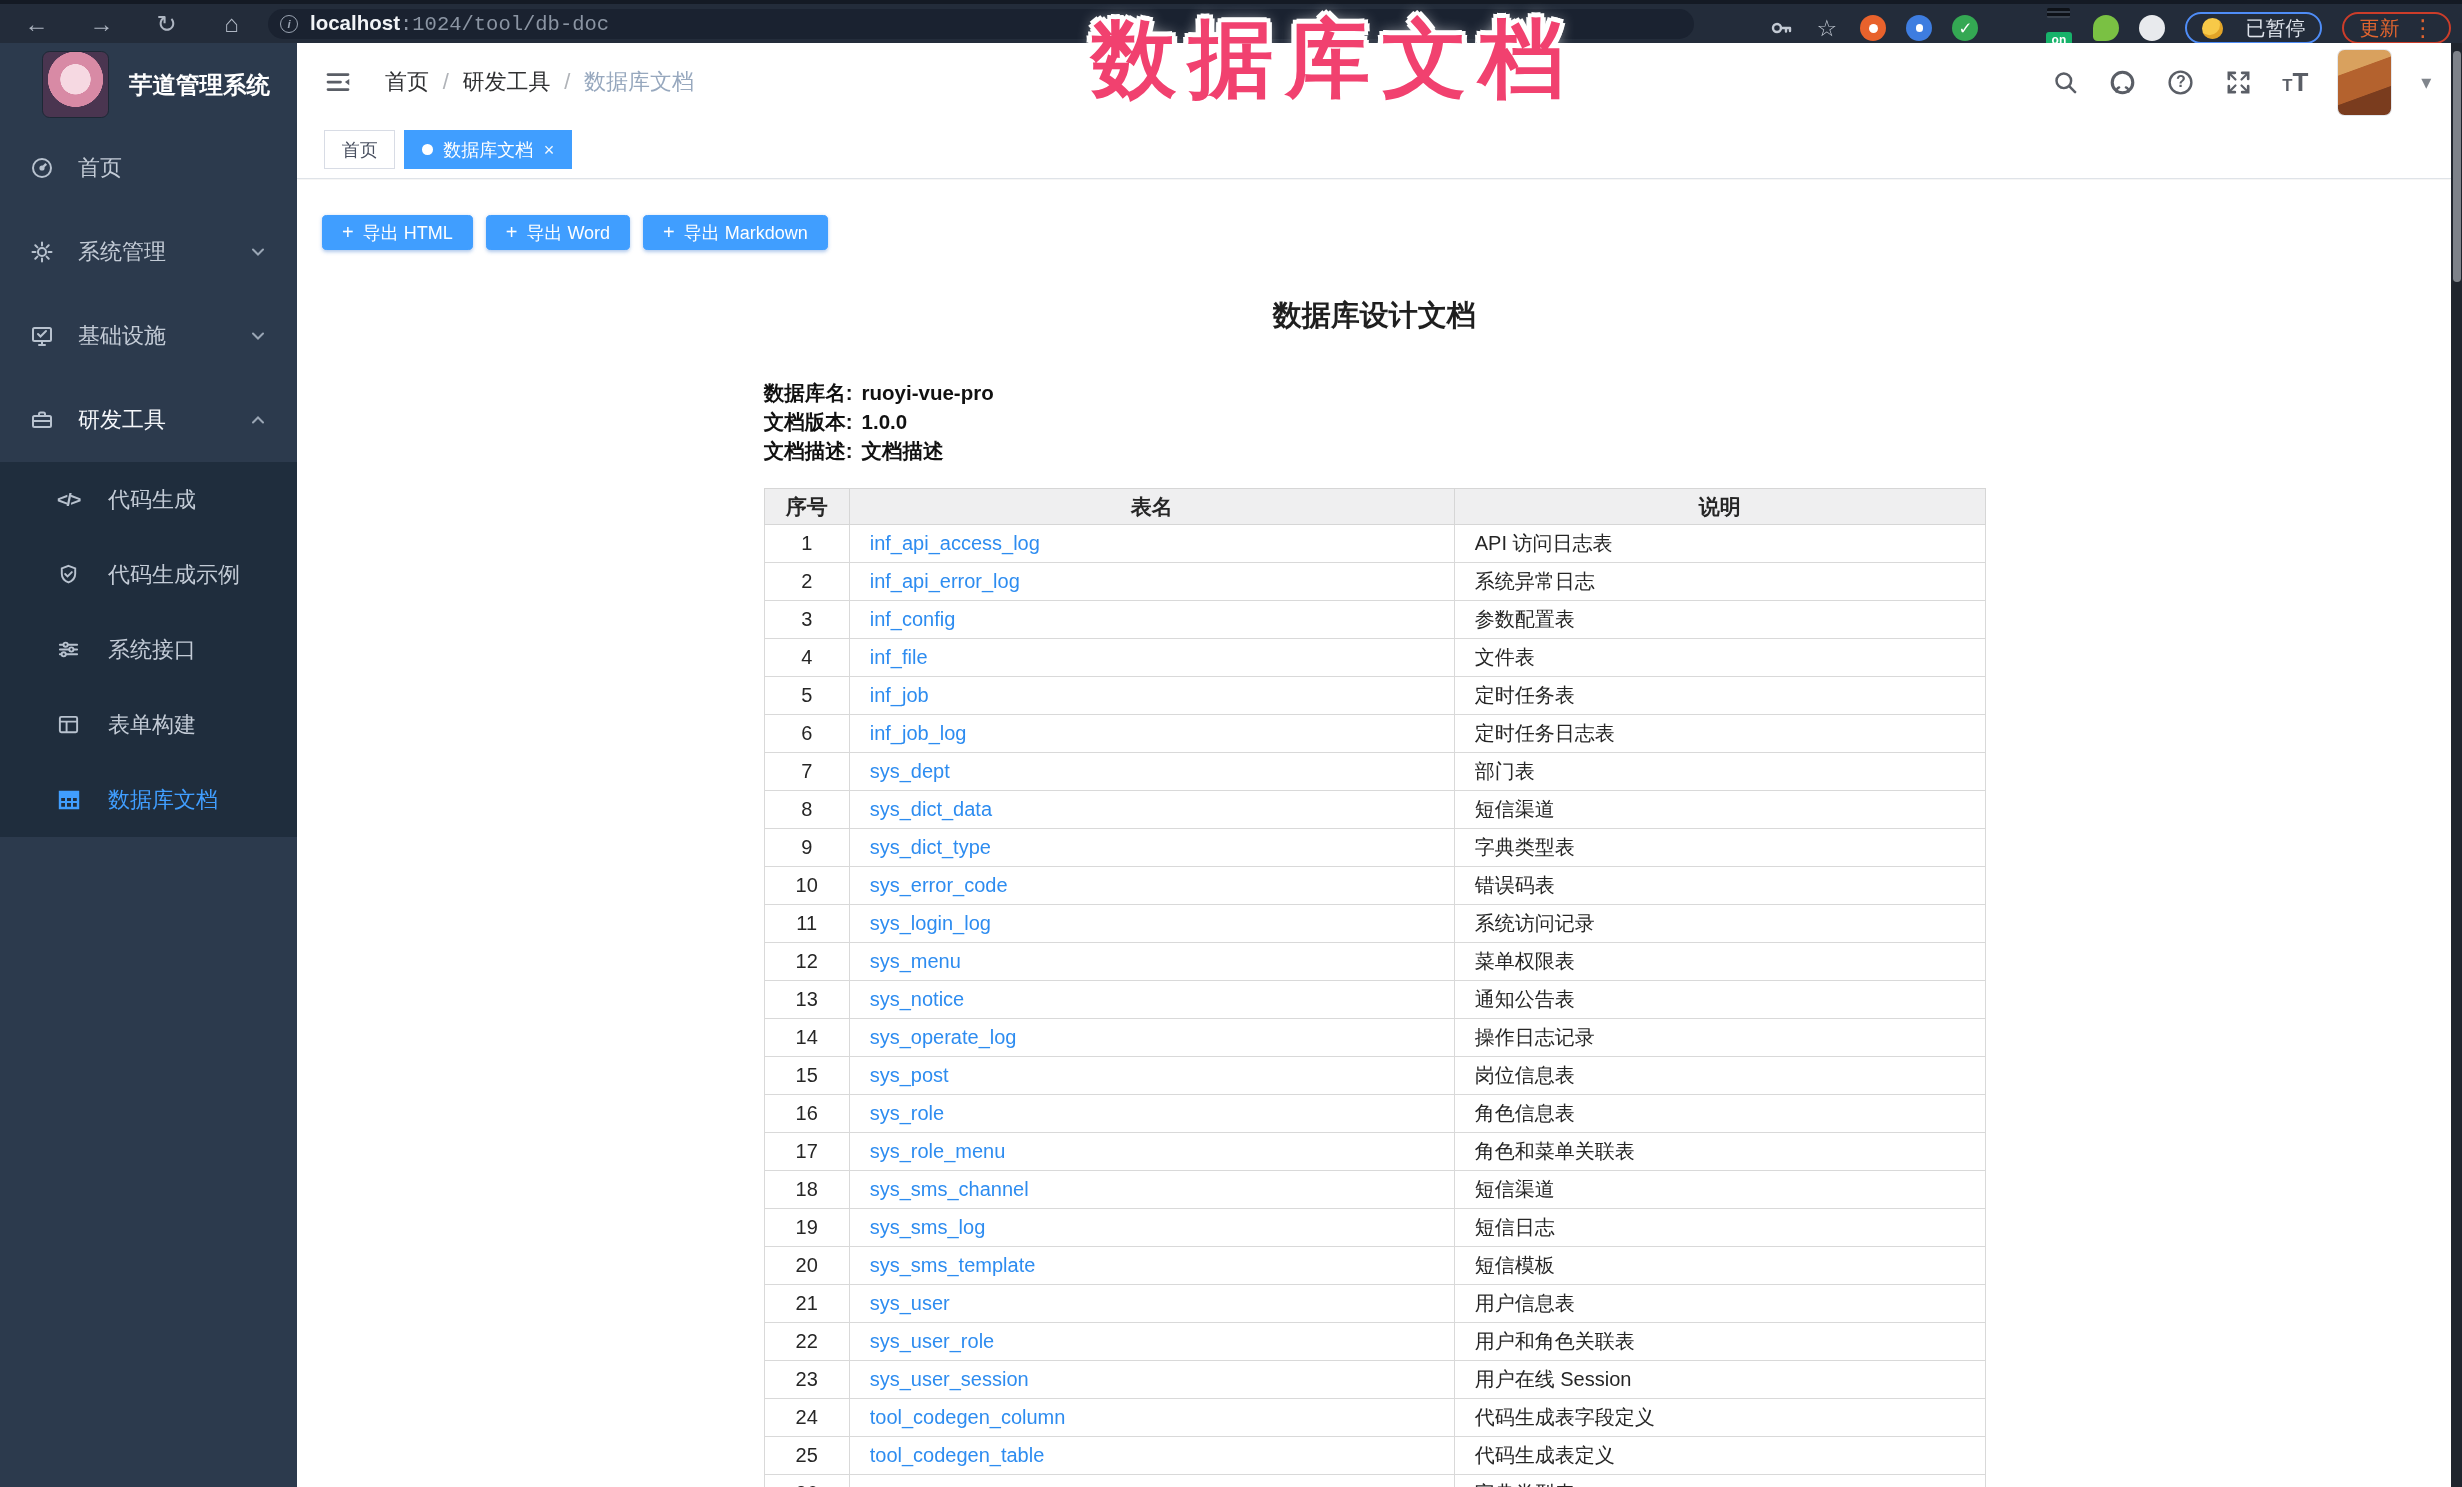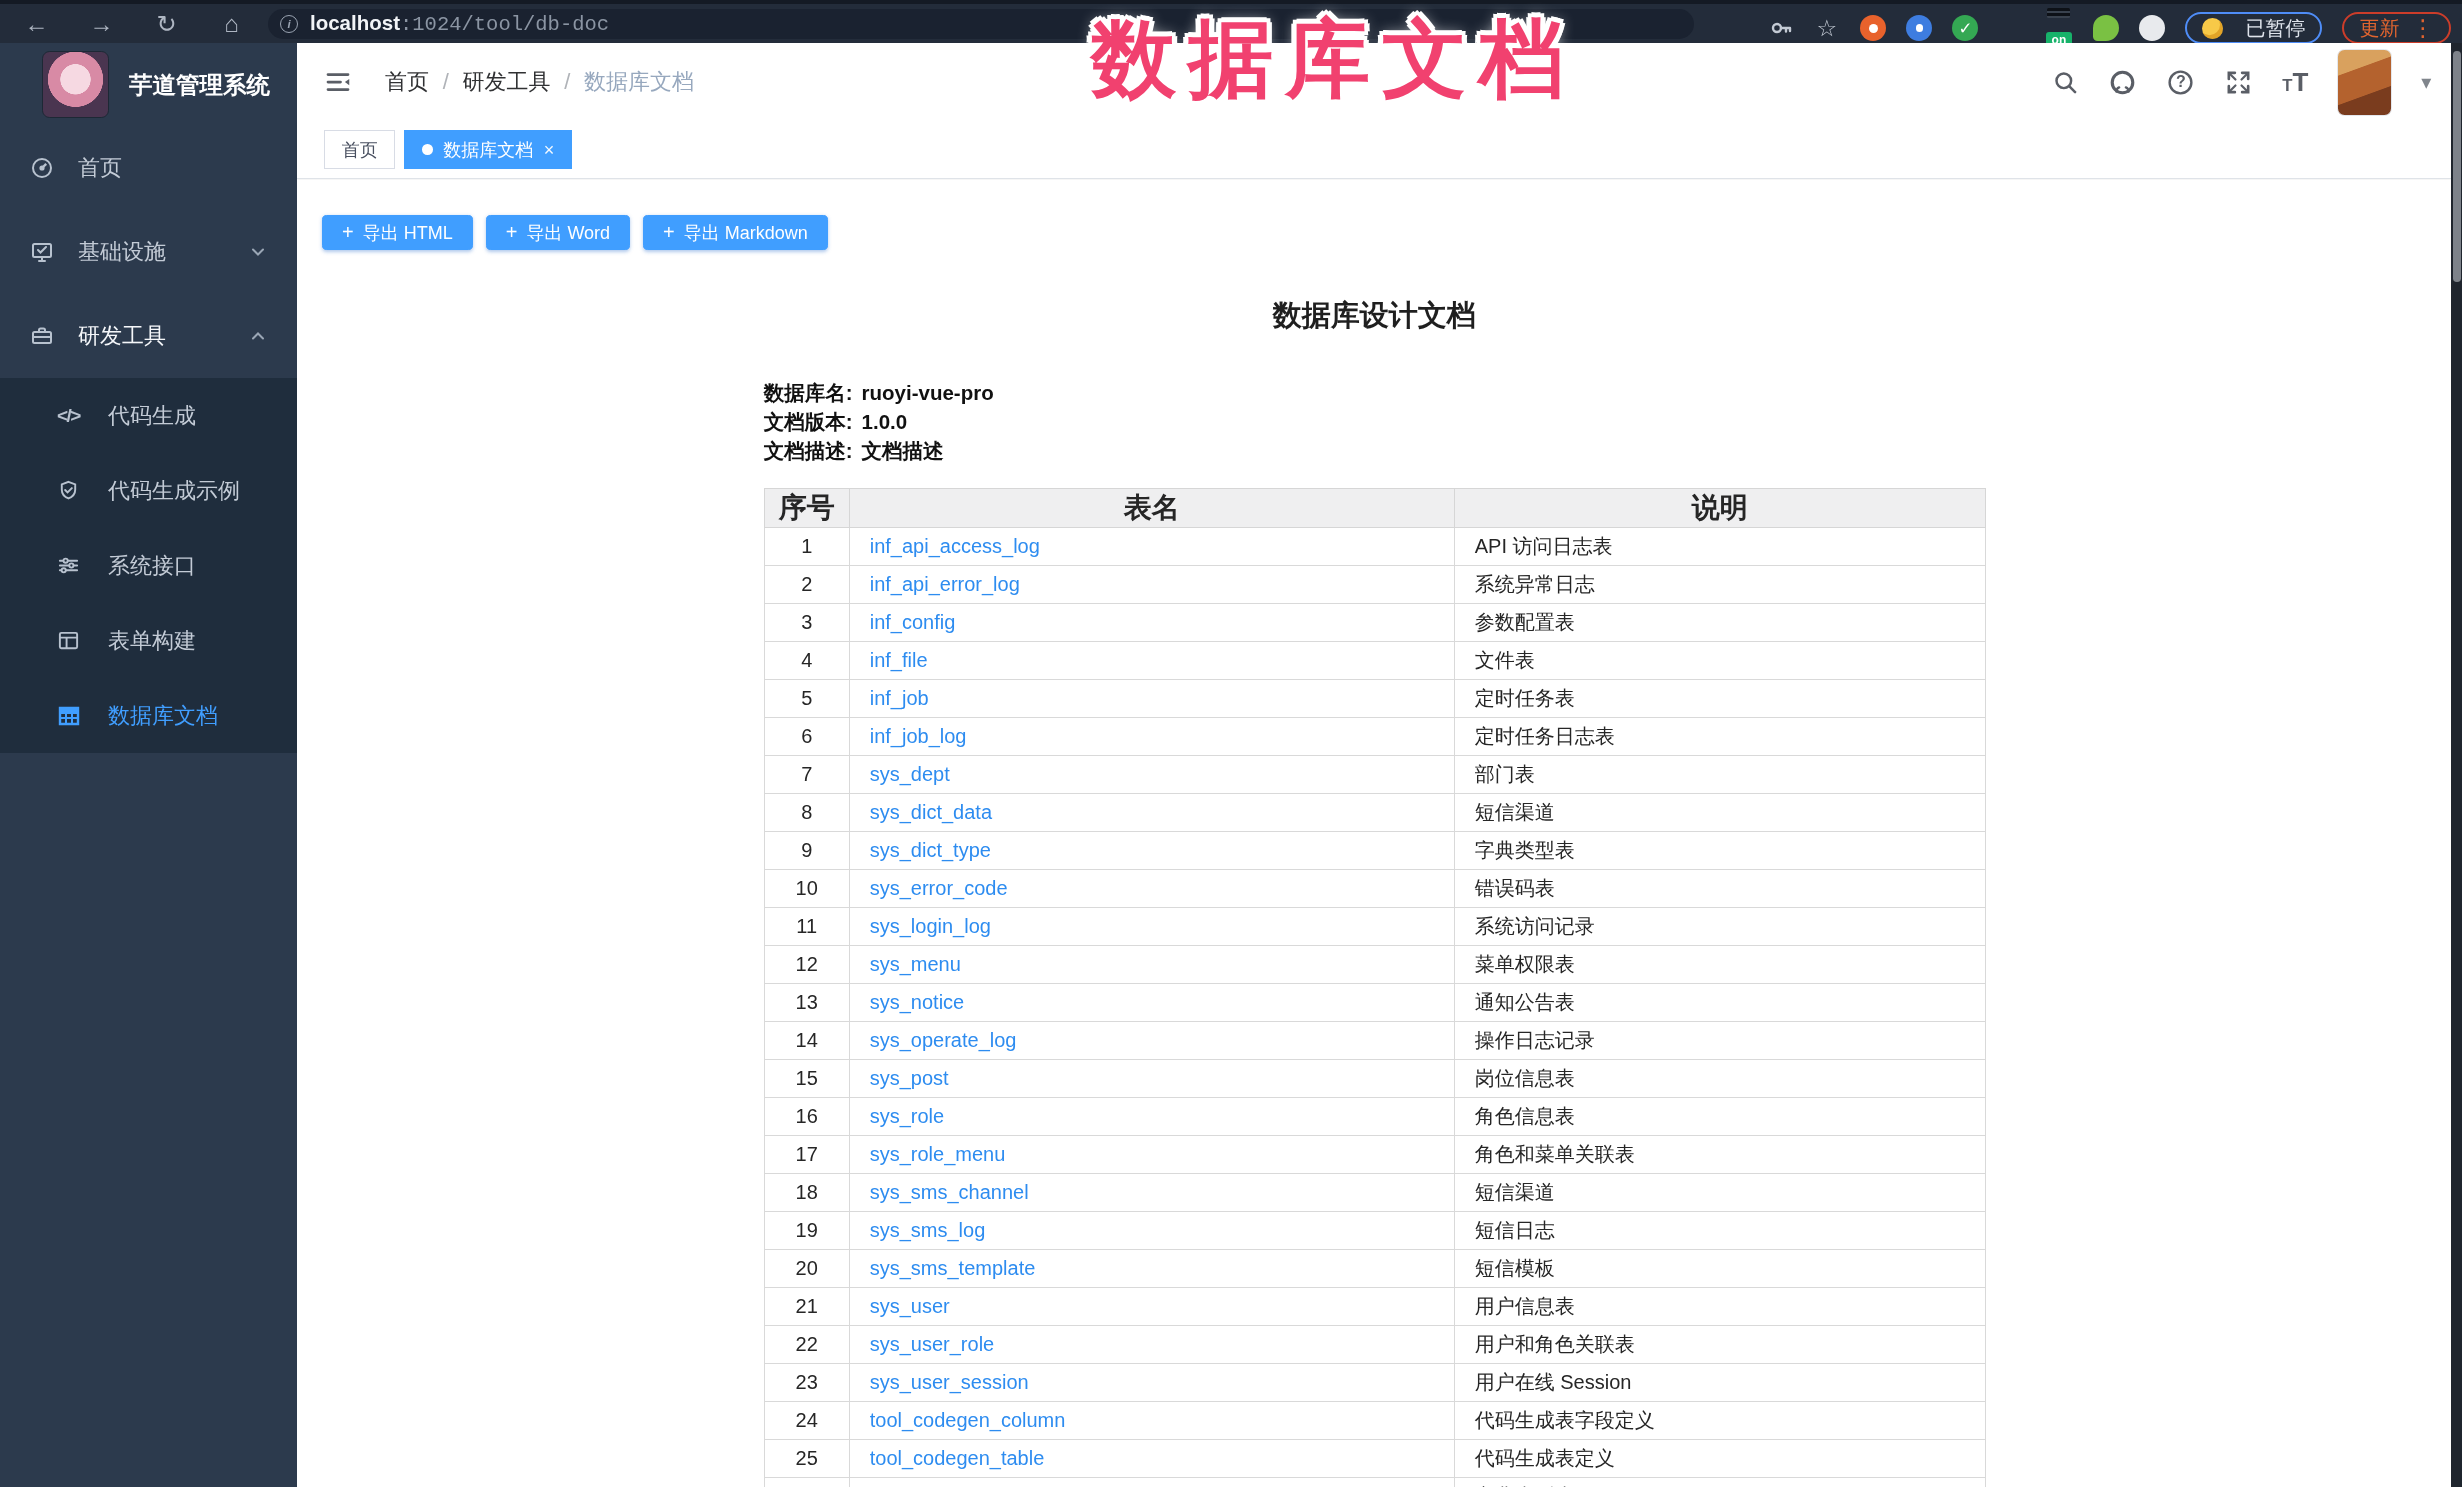--- a/index.html
+++ b/index.html
@@ -93,21 +93,21 @@
     box-shadow:0 1.5px 3.8px rgba(30,100,200,.35); }
   .btn .plus { font-size:20px; }
 
   .doc { width:1221px; margin:46px auto 0; }
   .doc-title { text-align:center; font-size:29px; font-weight:bold; color:#1f1f1f; }
   .meta { margin-top:42px; }
   .meta-line { font-size:20.5px; font-weight:bold; color:#111; line-height:29px; }
   .meta-line .meta-label { margin-right:9px; }
   table.dbtable { margin-top:23px; width:1221px; border-collapse:collapse; table-layout:fixed; }
   .dbtable th { background:#efeff0; border:0.8px solid #d6d6d6; height:36px;
-    font-size:28px; font-weight:bold; color:#262626; }
+    font-size:21px; font-weight:bold; color:#262626; }
   .dbtable td { border:0.8px solid #d9d9d9; height:38px; font-size:20px; color:#262626; }
   .dbtable col.c-no { width:85px; } .dbtable col.c-name { width:605px; } .dbtable col.c-desc { width:531px; }
   .dbtable td.no { text-align:center; }
   .dbtable td.name { padding-left:20px; }
   .dbtable td.name a { color:#2d8cf0; text-decoration:none; cursor:pointer; }
   .dbtable td.desc { padding-left:20px; }
 
   
   .pscroll { position:absolute; top:43px; right:0; width:10.6px; bottom:0; background:#1f252e; }
   .pscroll .thumb { position:absolute; top:7.6px; left:1.5px; width:7.6px; height:231px; background:#7d828a; border-radius:3.8px; }
@@ -184,20 +184,34 @@
     <span class="micon">
       <svg width="24" height="24" viewBox="0 0 24 24" fill="none" stroke="currentColor" stroke-width="2">
         <circle cx="12" cy="12" r="9"></circle>
           <path d="M12 12l4.2-4.2" stroke-width="2.4"></path>
           <circle cx="12" cy="12" r="1.6" fill="currentColor"></circle>
       </svg>
     </span>
     <span>首页</span>
   </div>
 
+  <div class="menu-item">
+    <span class="micon">
+      <svg width="24" height="24" viewBox="0 0 24 24" fill="none" stroke="currentColor" stroke-width="2" stroke-linecap="round">
+        <circle cx="12" cy="12" r="4"></circle>
+        <path d="M12 2.5v3M12 18.5v3M2.5 12h3M18.5 12h3M5.3 5.3l2.1 2.1M16.6 16.6l2.1 2.1M18.7 5.3l-2.1 2.1M7.4 16.6l-2.1 2.1"></path>
+      </svg>
+    </span>
+    <span>系统管理</span>
+    <span class="chev">
+      <svg width="20" height="20" viewBox="0 0 24 24" fill="none" stroke="currentColor" stroke-width="2.4" stroke-linecap="round">
+          <polyline points="6,9 12,15 18,9"></polyline>
+        </svg>
+    </span>
+  </div>
 
   <div class="menu-item">
     <span class="micon">
       <svg width="24" height="24" viewBox="0 0 24 24" fill="none" stroke="currentColor" stroke-width="2" stroke-linecap="round">
         <rect x="3" y="4" width="18" height="13" rx="1.5"></rect>
           <path d="M8 10l2.5 2.5L16 7M9 21h6M12 17v4"></path>
       </svg>
     </span>
     <span>基础设施</span>
     <span class="chev">

